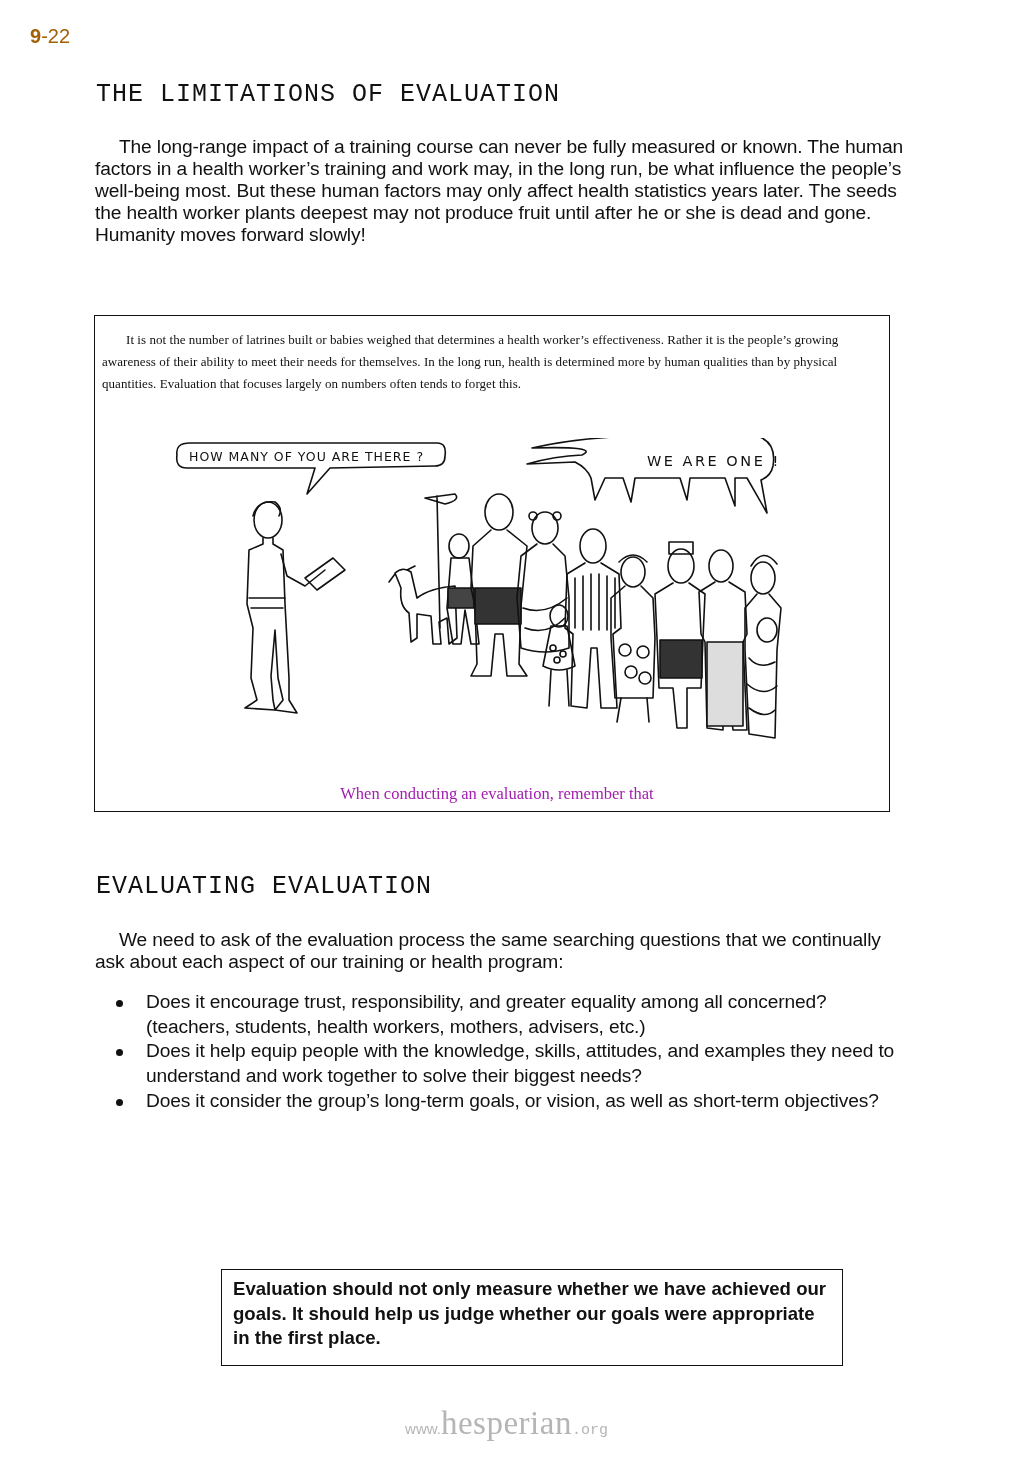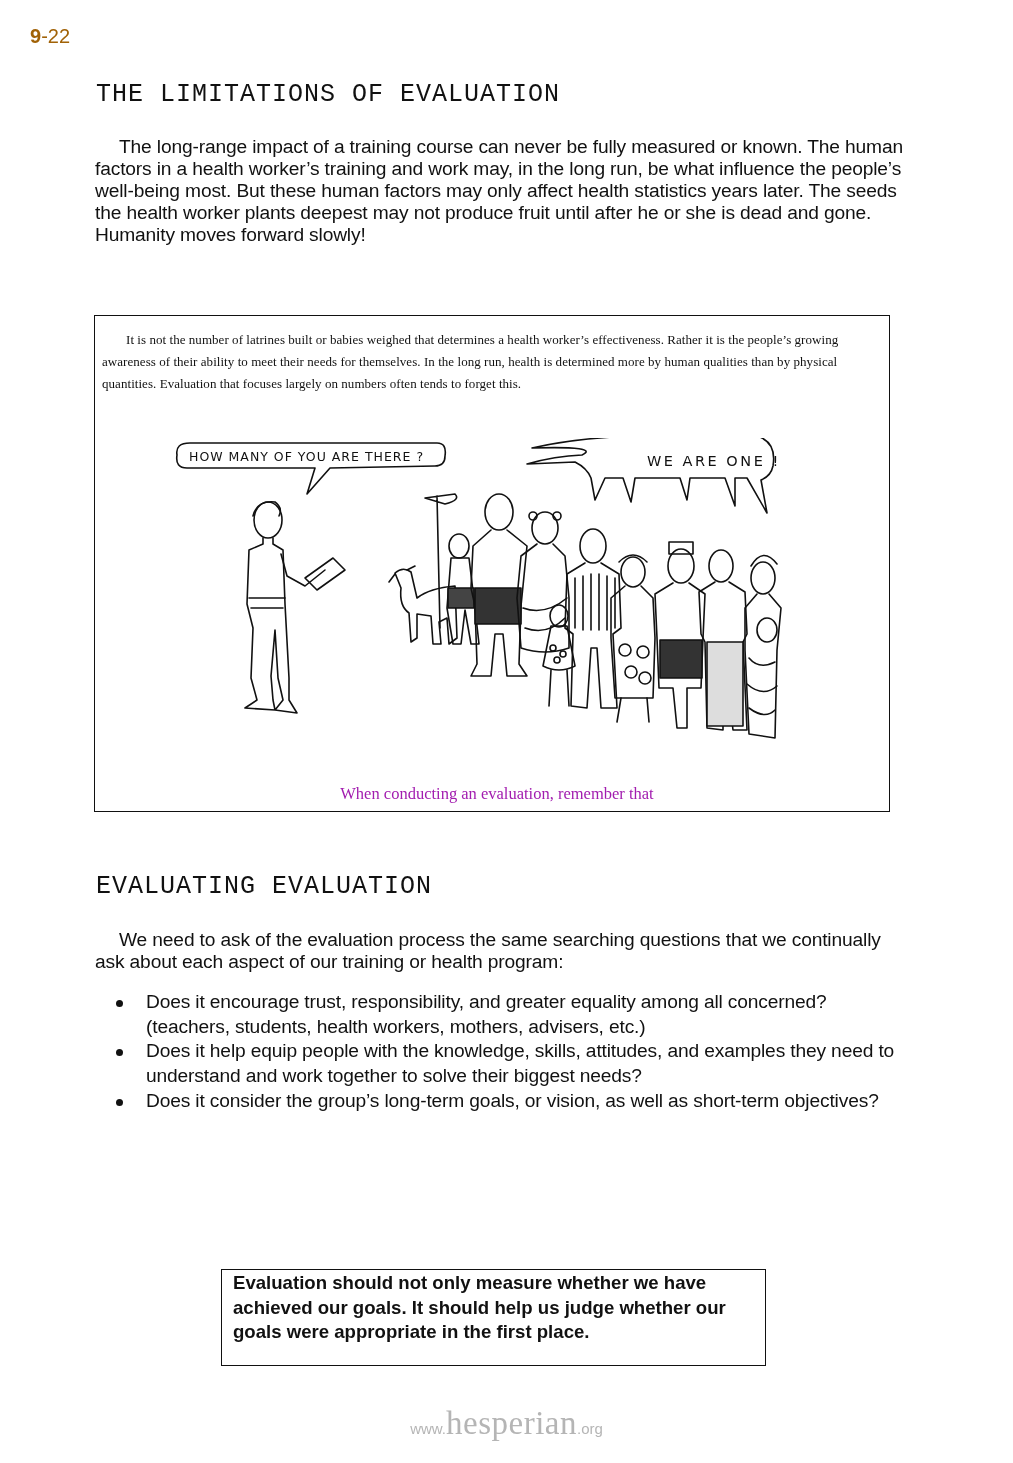--- a/index.html
+++ b/index.html
@@ -17,25 +17,25 @@
   .quote-box { position: absolute; left: 94px; top: 315px; width: 796px; height: 497px; border: 1.6px solid #111; box-sizing: border-box; }
   .quote-text { position: absolute; left: 7px; top: 13px; width: 785px; font-family: "Liberation Serif", serif; font-size: 13px; line-height: 22px; color: #111; margin: 0; letter-spacing: 0.05px; }
   .quote-text .indent { display: inline-block; width: 24px; }
   .illus { position: absolute; left: 60px; top: 122px; width: 700px; height: 320px; }
   .caption { position: absolute; left: 4px; width: 796px; text-align: center; font-family: "Liberation Serif", serif; color: #a21caf; margin-top: 24px; }
   #caption-1 { top: 444px; font-size: 16.5px; }
   #caption-2 { top: 464px; font-size: 18px; letter-spacing: 0.2px; }
   .bullets { position: absolute; left: 115px; top: 990px; width: 790px; margin: 0; padding: 0; list-style: none; font-family: "Liberation Sans", sans-serif; font-stretch: condensed; font-size: 19.2px; line-height: 24.7px; color: #111; letter-spacing: -0.15px; }
   .bullets li { position: relative; padding-left: 31px; margin: 0; }
   .bullets li .dot { position: absolute; left: 1px; top: 10px; width: 7px; height: 7px; border-radius: 50%; background: #111; }
-  .bold-box { position: absolute; left: 221px; top: 1269px; width: 545px; height: 97px; border: 1.6px solid #111; box-sizing: border-box; padding: 1px 10px 0 11px; font-family: "Liberation Sans", sans-serif; font-weight: bold; font-size: 18.6px; line-height: 24.5px; color: #111; }
+  .bold-box { position: absolute; left: 221px; top: 1269px; width: 622px; height: 97px; border: 1.6px solid #111; box-sizing: border-box; padding: 7px 10px 0 11px; font-family: "Liberation Sans", sans-serif; font-weight: bold; font-size: 18.6px; line-height: 24.5px; color: #111; }
   .footer { position: absolute; left: 0; width: 1013px; top: 1405px; text-align: center; color: #b5b5b5; }
   .footer .www { font-family: "Liberation Sans", sans-serif; font-size: 15px; }
   .footer .brand { font-family: "Liberation Serif", serif; font-size: 33px; letter-spacing: 0.5px; }
-  .footer .org { font-family: Liberation Sans, sans-serif; font-size: 15px; }
+  .footer .org { font-family: Liberation Mono, monospace; font-size: 15px; }
   .footer .sub { display: block; font-family: "DejaVu Sans", sans-serif; font-size: 14px; margin-top: -12px; letter-spacing: 0.5px; }
   .bubble-text { font-family: "DejaVu Sans", sans-serif; fill: #111; }
 </style>
 </head>
 <body>
 
 <div class="page-num"><b>9</b><span class="rest">-22</span></div>
 
 <h1 class="h1" id="h1-limits">THE LIMITATIONS OF EVALUATION</h1>
 

